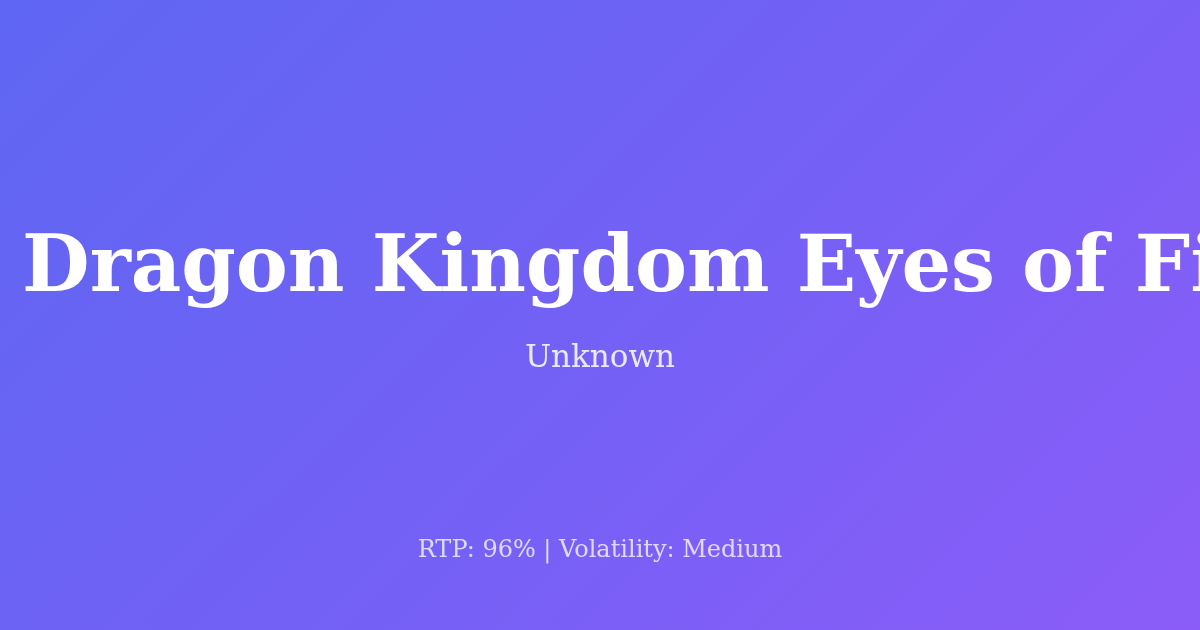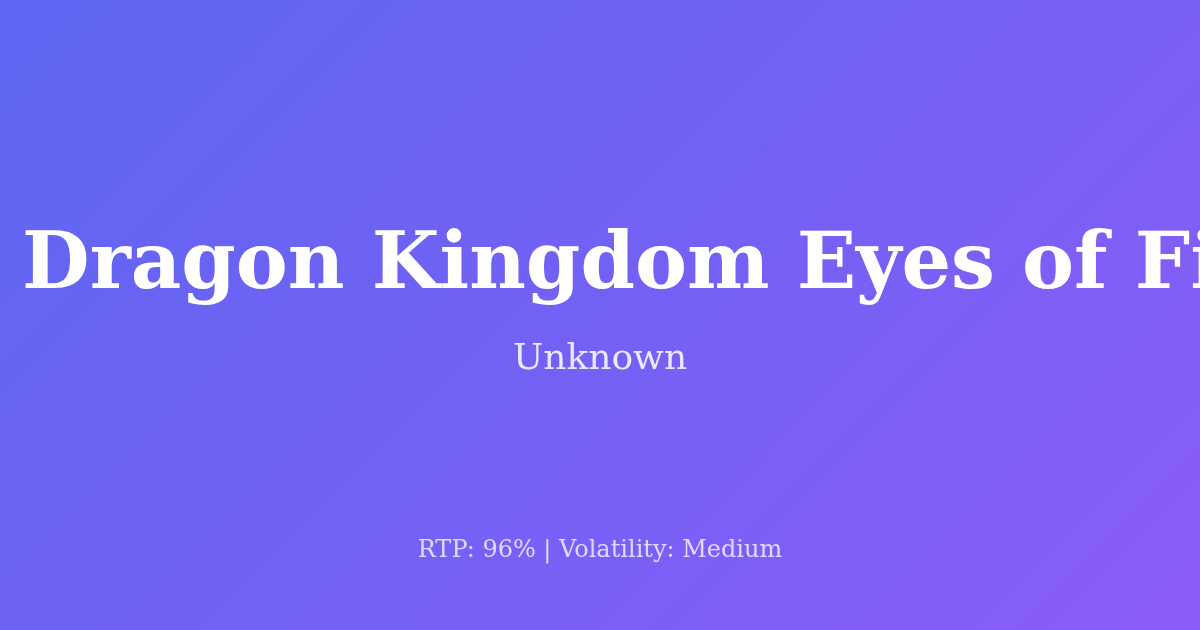--- a/index.html
+++ b/index.html
@@ -51,21 +51,21 @@
     text-align: center;
     white-space: nowrap;
     letter-spacing: 0;
   }
 
   .game-provider {
     display: block;
     margin: 34px 0 0 0;
     padding: 0;
     font-family: "DejaVu Serif", "Liberation Serif", serif;
-    font-size: 36px;
+    font-size: 31px;
     font-weight: 400;
     line-height: 1.1;
     color: rgba(255, 255, 255, 0.86);
     text-align: center;
     white-space: nowrap;
   }
 
   .game-stats {
     position: absolute;
     left: 0;

